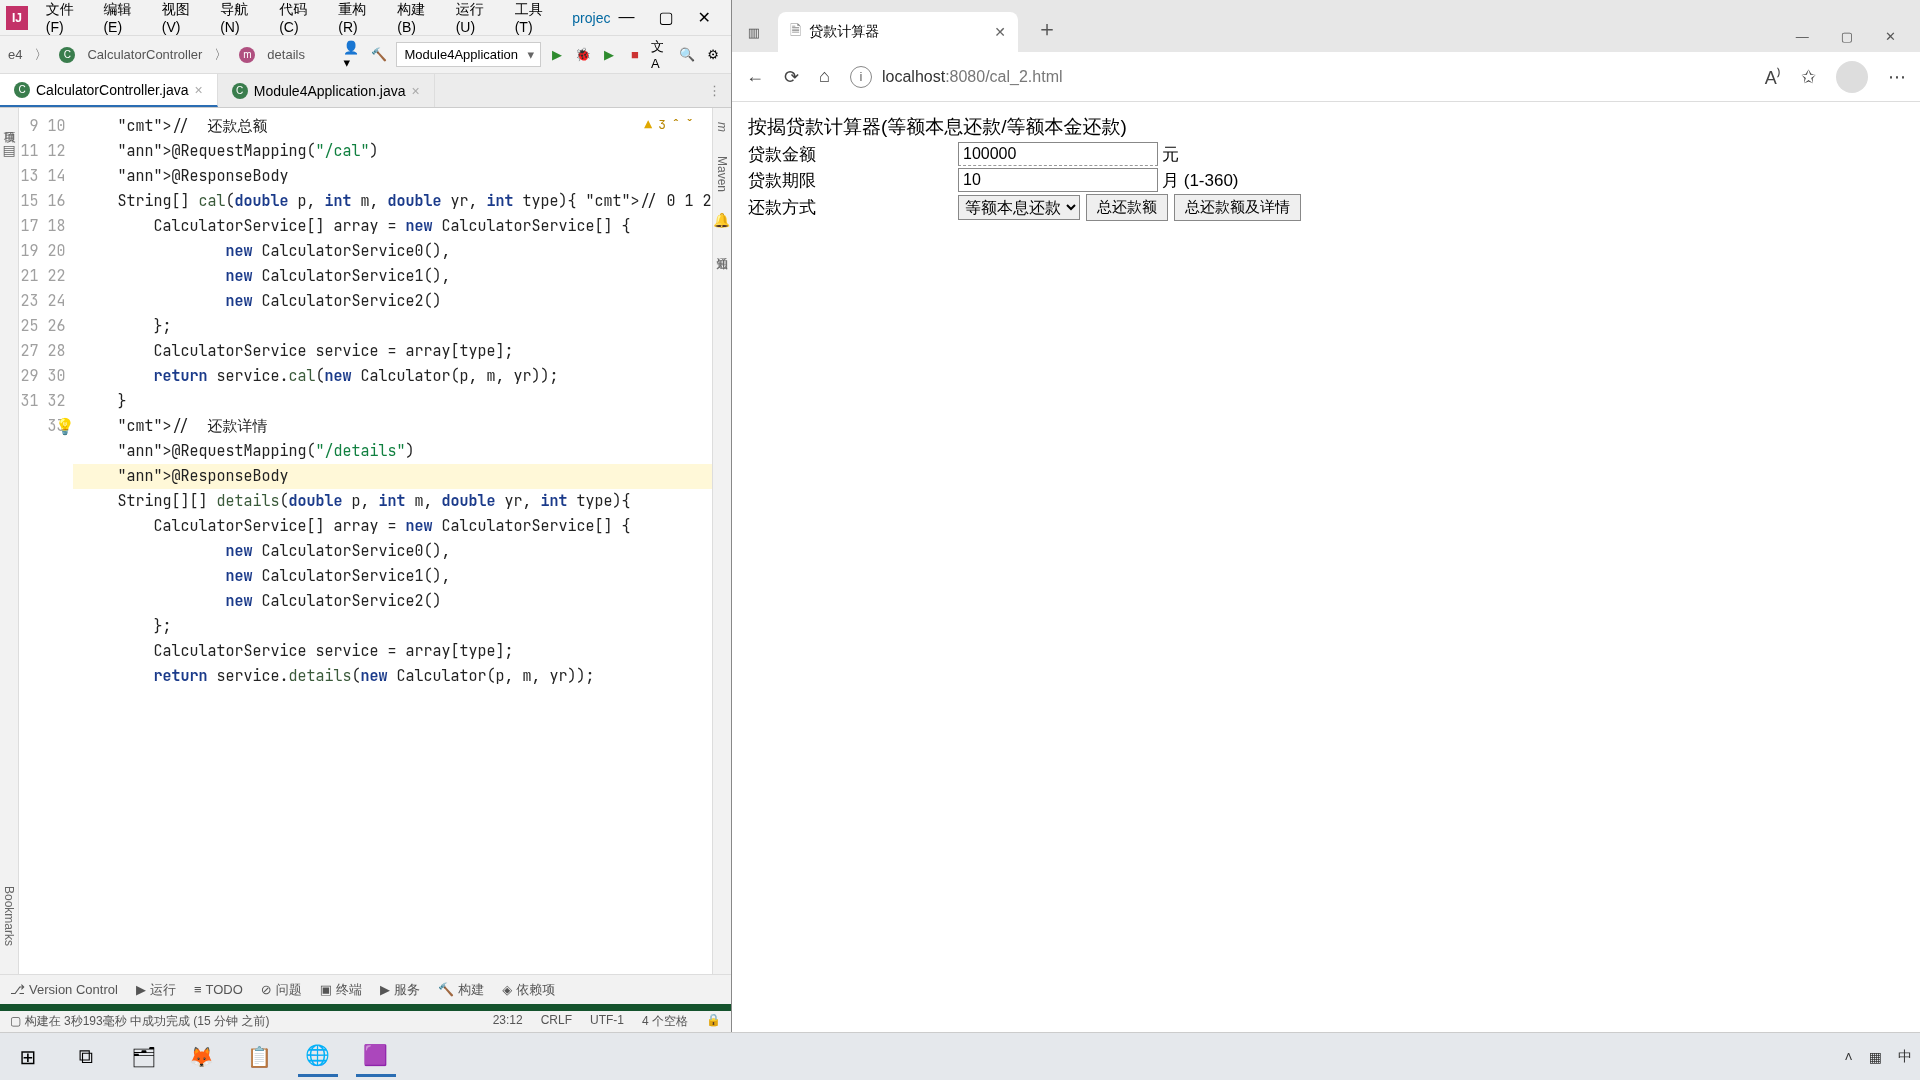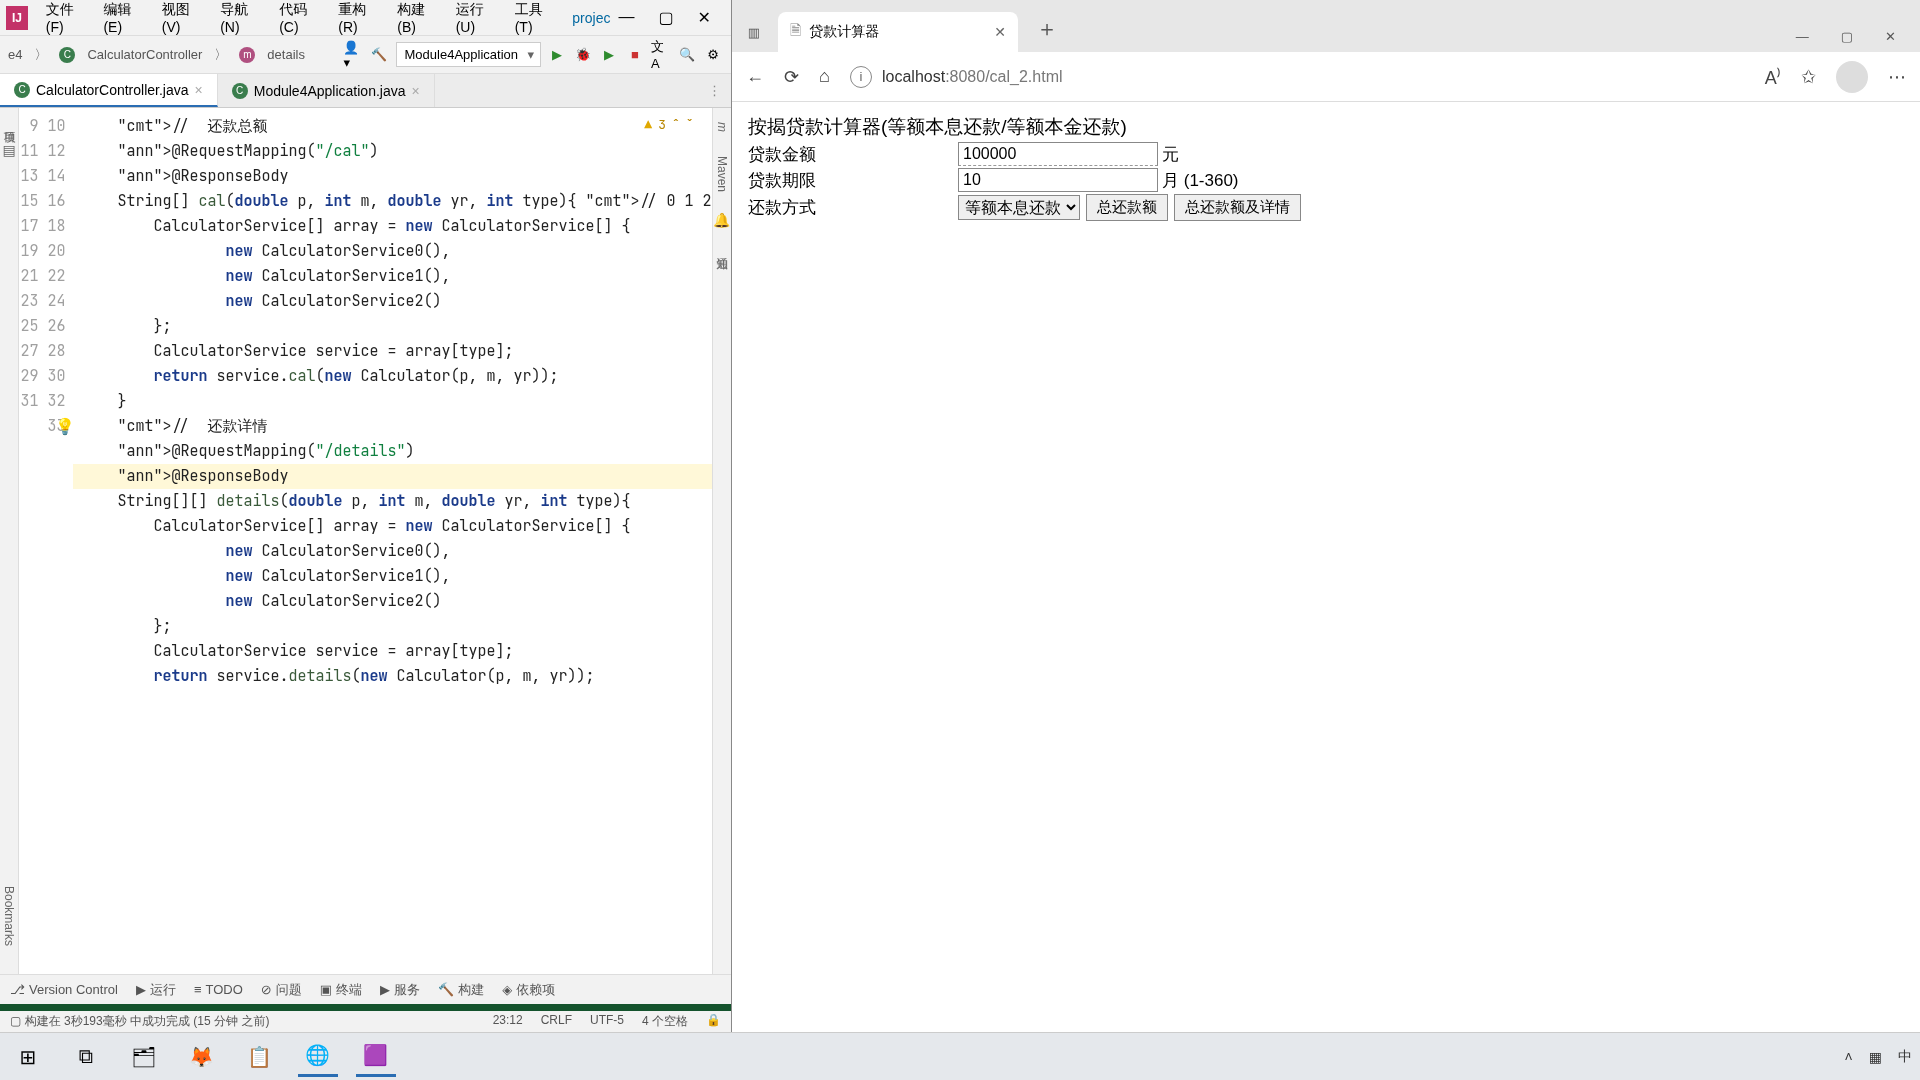--- a/index.html
+++ b/index.html
@@ -211,21 +211,21 @@
       <span class="bi">▶ <span>服务</span></span>
       <span class="bi">🔨 <span>构建</span></span>
       <span class="bi">◈ <span>依赖项</span></span>
     </div>
 
     <div class="ide-status">
       <span>▢ <span>构建在 3秒193毫秒 中成功完成 (15 分钟 之前)</span></span>
       <div class="right">
         <span>23:12</span>
         <span>CRLF</span>
-        <span>UTF-5</span>
+        <span>UTF-1</span>
         <span>4 个空格</span>
         <span>🔒</span>
       </div>
     </div>
   </div>
 
   <div class="browser">
     <div class="br-titlebar">
       <div class="br-tabicon">▥</div>
       <div class="br-tab">

